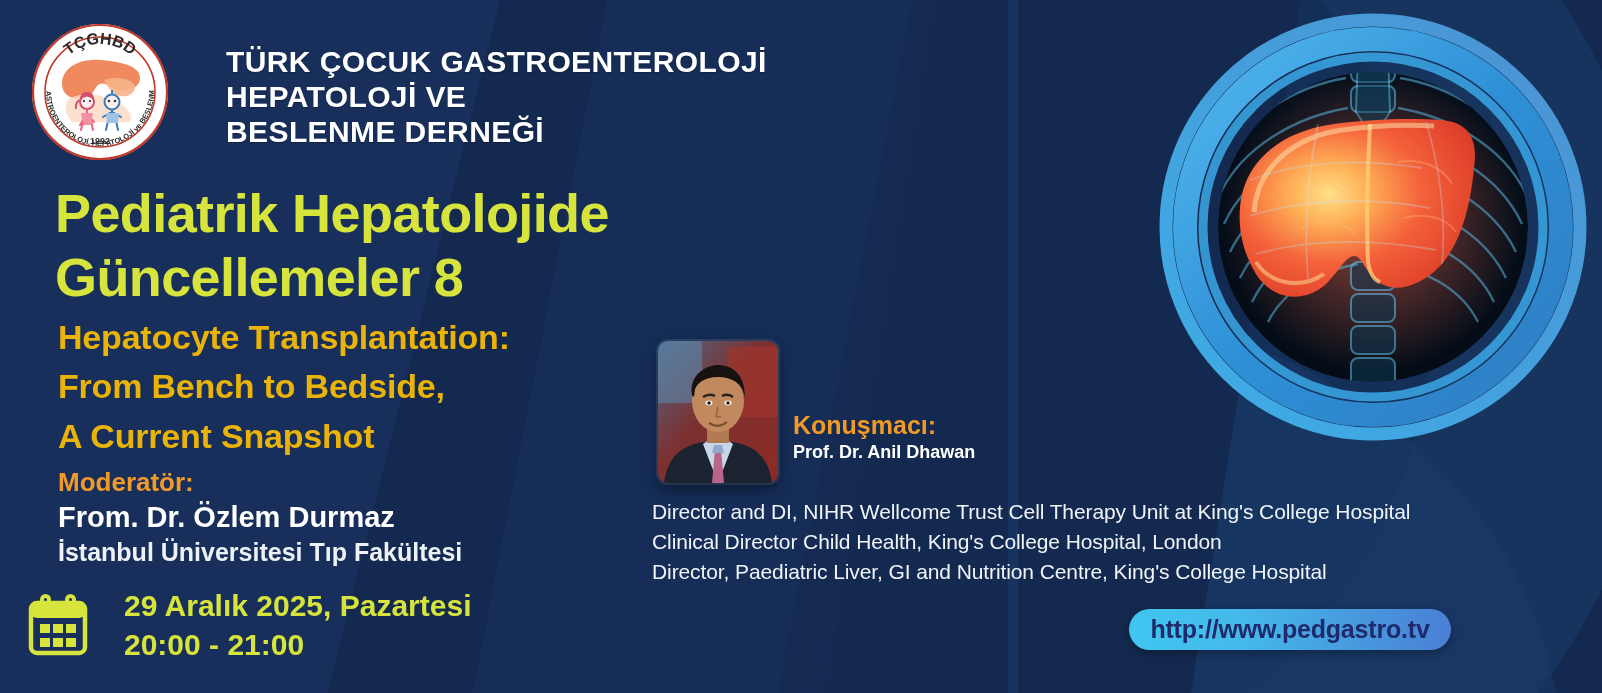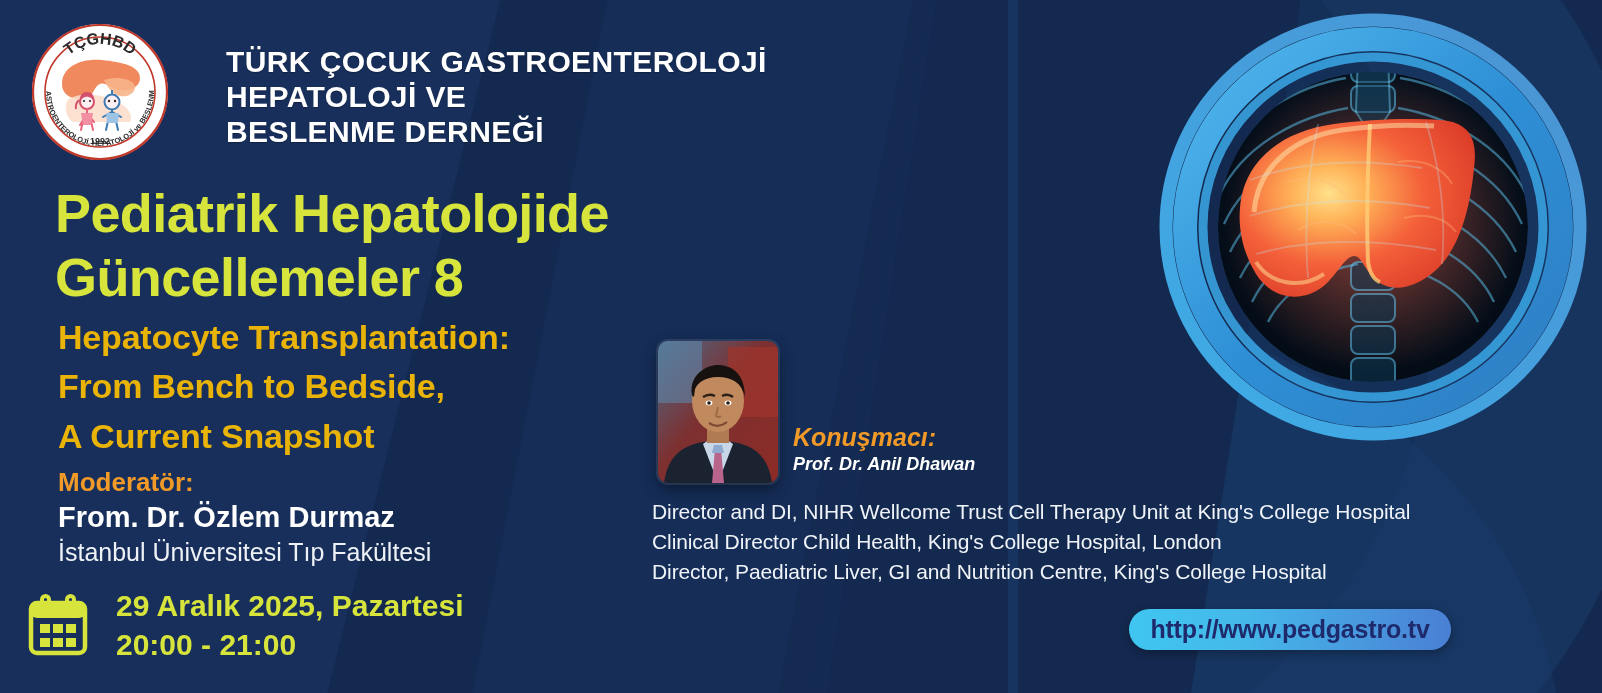--- a/index.html
+++ b/index.html
@@ -70,38 +70,38 @@
   .subtitle-block{ position:absolute; left:58px; top:313px; }
   .subtitle{
     color:#eab308; font-weight:bold; font-size:34px; line-height:1.45;
     letter-spacing:-.2px;
   }
 
   
   .moderator-block{ position:absolute; left:58px; top:466px; }
   .label-orange{ color:#f29a27; font-weight:bold; font-size:26px; line-height:1.25; }
   .person-name{ color:#ffffff; font-weight:bold; font-size:29px; line-height:1.3; }
-  .person-affil{ color:#eef2f7; font-weight:normal; font-size:25px; line-height:1.3; }
+  .person-affil{ color:#eef2f7; font-weight:bold; font-size:25px; line-height:1.3; }
 
   
   .date-block{
-    position:absolute; left:28px; top:586px; display:flex; align-items:center; gap:28px;
+    position:absolute; left:28px; top:586px; display:flex; align-items:center; gap:36px;
   }
   .cal-icon{ width:60px; height:62px; flex:0 0 auto; }
   .date-text{ color:#d7e43c; font-weight:bold; font-size:30px; line-height:1.3; }
 
   
   .speaker-photo{
     position:absolute; left:658px; top:341px; width:120px; height:142px;
     border-radius:10px; overflow:hidden;
     box-shadow:0 0 0 2px rgba(255,255,255,.10), 0 6px 16px rgba(0,0,0,.45);
   }
   .speaker-photo svg{ display:block; width:120px; height:142px; }
 
-  .speaker-head{ position:absolute; left:793px; top:422px;font-style:italic; }
+  .speaker-head{ position:absolute; left:793px; top:410px; }
   .speaker-label{ color:#f29a27; font-weight:bold; font-size:25px; line-height:1.22; }
   .speaker-name{ color:#ffffff; font-weight:bold; font-size:18px; line-height:1.3; }
 
   .speaker-credits{
     position:absolute; left:652px; top:497px;
     color:#f0f4f9; font-size:21px; line-height:1.42; font-weight:normal;
     letter-spacing:-.1px;
   }
 
   

